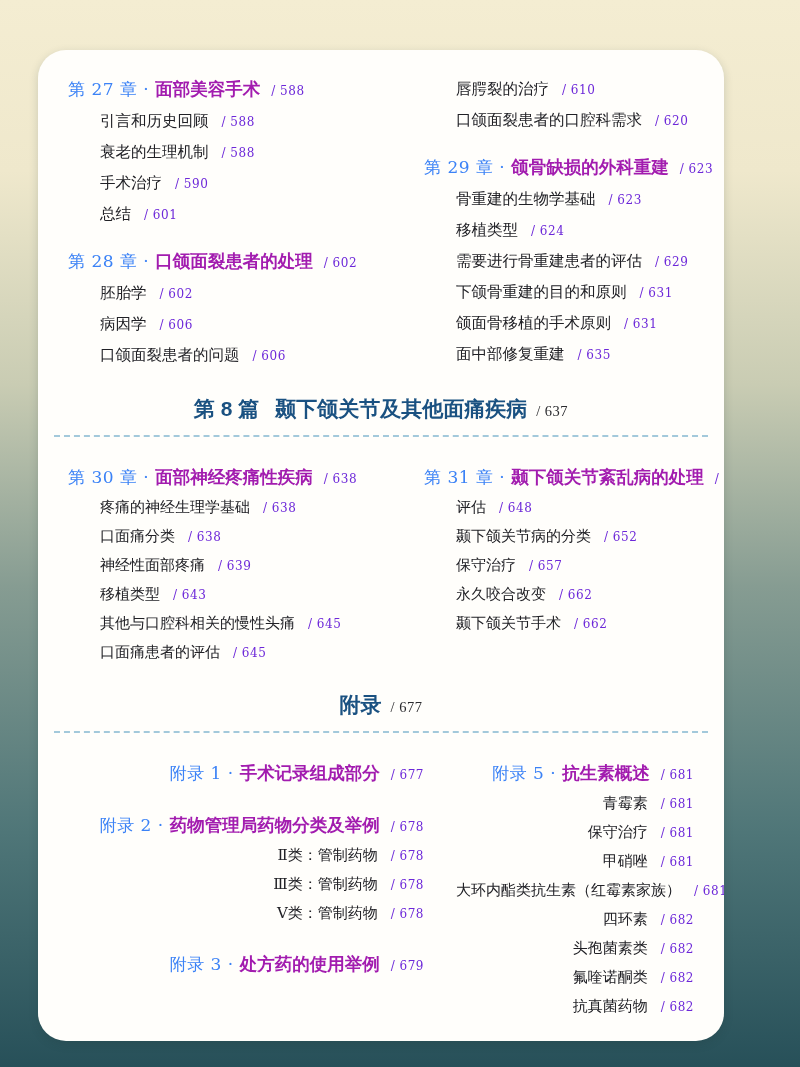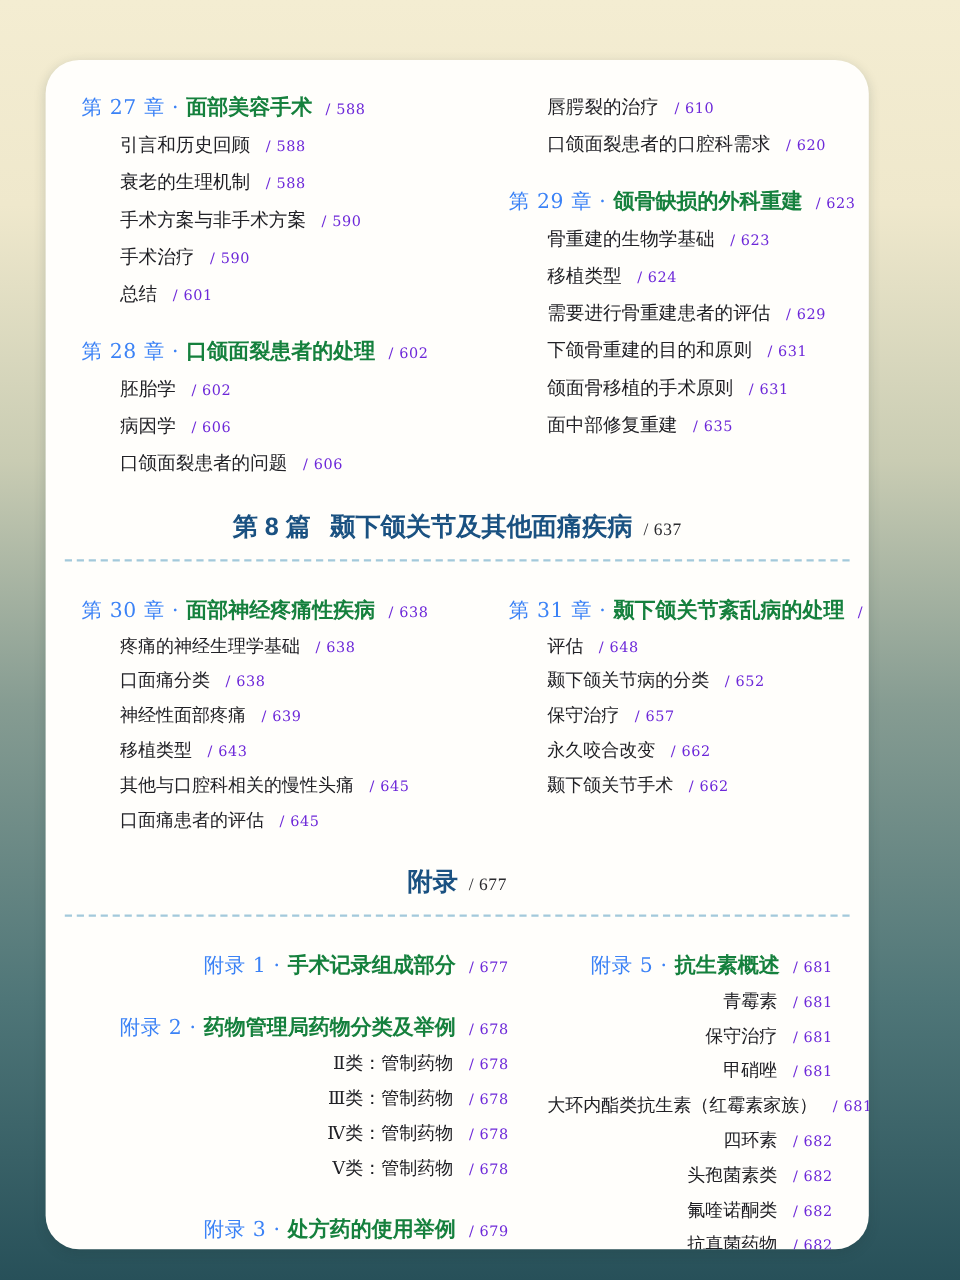--- a/index.html
+++ b/index.html
@@ -19,21 +19,21 @@
   .col{min-width:0;}
   .col.right{padding-left:0;}
   .block{margin-bottom:8px;}
   .block.gap-top{margin-top:16px;}
   .app-block{margin-bottom:22px;text-align:right;}
   .chap-line{line-height:30px;white-space:nowrap;}
   .mid .chap-line,.app .chap-line{line-height:28px;}
   .chap-no{font-size:17px;color:#3b82f6;font-weight:500;letter-spacing:.5px;}
   .chap-title{
     font-family:"Liberation Sans","DejaVu Sans",sans-serif;
-    font-weight:bold;font-size:17.5px;color:#15803d;margin-left:6px;
+    font-weight:bold;font-size:17.5px;color:#a21caf;margin-left:6px;
   }
   .row{line-height:30px;padding-left:32px;white-space:nowrap;font-size:15.5px;}
   .mid .row,.app .row{line-height:28px;font-size:15px;}
   .pg{font-size:12px;color:#6d28d9;margin-left:13px;letter-spacing:.5px;}
   .chap-line .pg{margin-left:11px;}
   .part-header{
     text-align:center;
     font-family:"Liberation Sans","DejaVu Sans",sans-serif;
     font-weight:bold;font-size:21px;color:#1a5181;
     margin-top:16px;margin-bottom:10px;line-height:28px;
@@ -47,21 +47,20 @@
 <body>
 
 <div class="card">
 
   <section class="toc-grid section top">
     <div class="col" id="top-left">
         <div class="block">
           <div class="chap-line"><span class="chap-no">第 27 章 ·</span><span class="chap-title">面部美容手术</span><span class="pg">/ 588</span></div>
           <div class="row"><span class="lbl">引言和历史回顾</span><span class="pg">/ 588</span></div>
           <div class="row"><span class="lbl">衰老的生理机制</span><span class="pg">/ 588</span></div>
-          <div class="row"><span class="lbl">手术方案与非手术方案</span><span class="pg">/ 590</span></div>
           <div class="row"><span class="lbl">手术治疗</span><span class="pg">/ 590</span></div>
           <div class="row"><span class="lbl">总结</span><span class="pg">/ 601</span></div>
         </div>
         <div class="block gap-top">
           <div class="chap-line"><span class="chap-no">第 28 章 ·</span><span class="chap-title">口颌面裂患者的处理</span><span class="pg">/ 602</span></div>
           <div class="row"><span class="lbl">胚胎学</span><span class="pg">/ 602</span></div>
           <div class="row"><span class="lbl">病因学</span><span class="pg">/ 606</span></div>
           <div class="row"><span class="lbl">口颌面裂患者的问题</span><span class="pg">/ 606</span></div>
         </div>
       </div>
@@ -118,21 +117,20 @@
 
   <section class="toc-grid section app">
     <div class="col" id="app-left">
         <div class="app-block">
           <div class="chap-line"><span class="chap-no">附录 1 ·</span><span class="chap-title">手术记录组成部分</span><span class="pg">/ 677</span></div>
         </div>
         <div class="app-block">
           <div class="chap-line"><span class="chap-no">附录 2 ·</span><span class="chap-title">药物管理局药物分类及举例</span><span class="pg">/ 678</span></div>
           <div class="row"><span class="lbl">Ⅱ类：管制药物</span><span class="pg">/ 678</span></div>
           <div class="row"><span class="lbl">Ⅲ类：管制药物</span><span class="pg">/ 678</span></div>
-          <div class="row"><span class="lbl">Ⅳ类：管制药物</span><span class="pg">/ 678</span></div>
           <div class="row"><span class="lbl">Ⅴ类：管制药物</span><span class="pg">/ 678</span></div>
         </div>
         <div class="app-block">
           <div class="chap-line"><span class="chap-no">附录 3 ·</span><span class="chap-title">处方药的使用举例</span><span class="pg">/ 679</span></div>
         </div>
       </div>
     <div class="col right" id="app-right">
         <div class="app-block">
           <div class="chap-line"><span class="chap-no">附录 5 ·</span><span class="chap-title">抗生素概述</span><span class="pg">/ 681</span></div>
           <div class="row"><span class="lbl">青霉素</span><span class="pg">/ 681</span></div>

